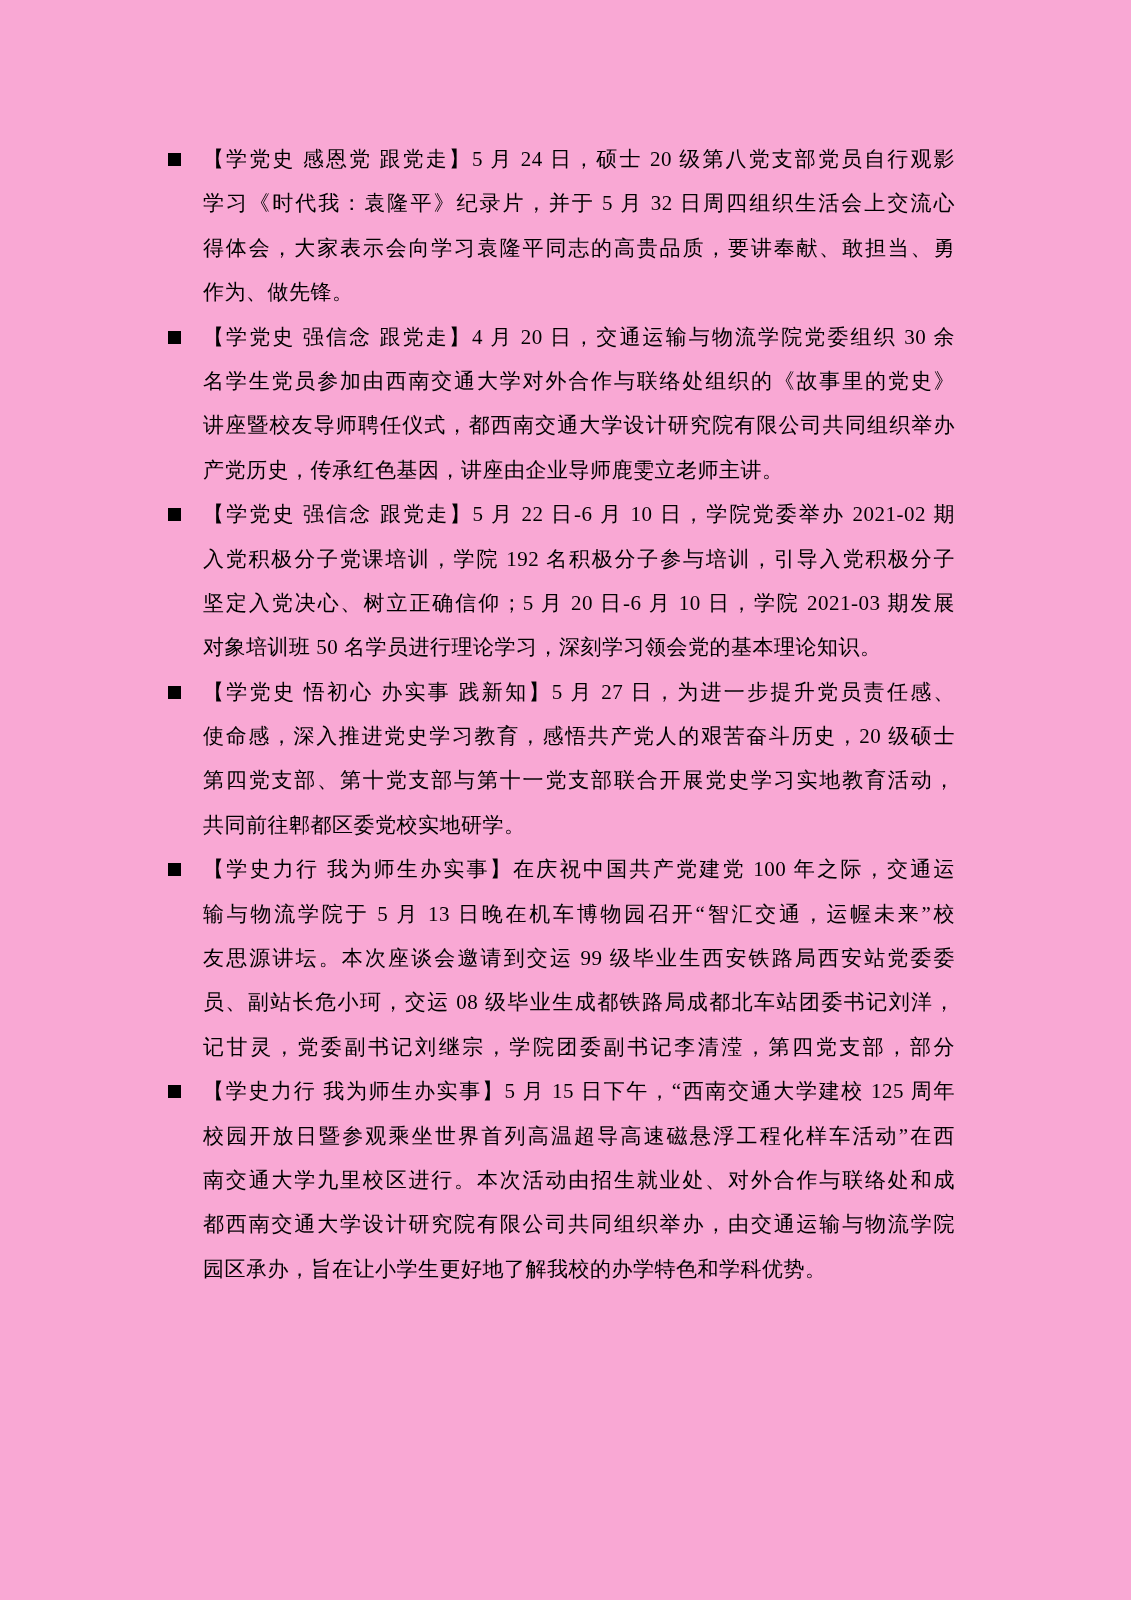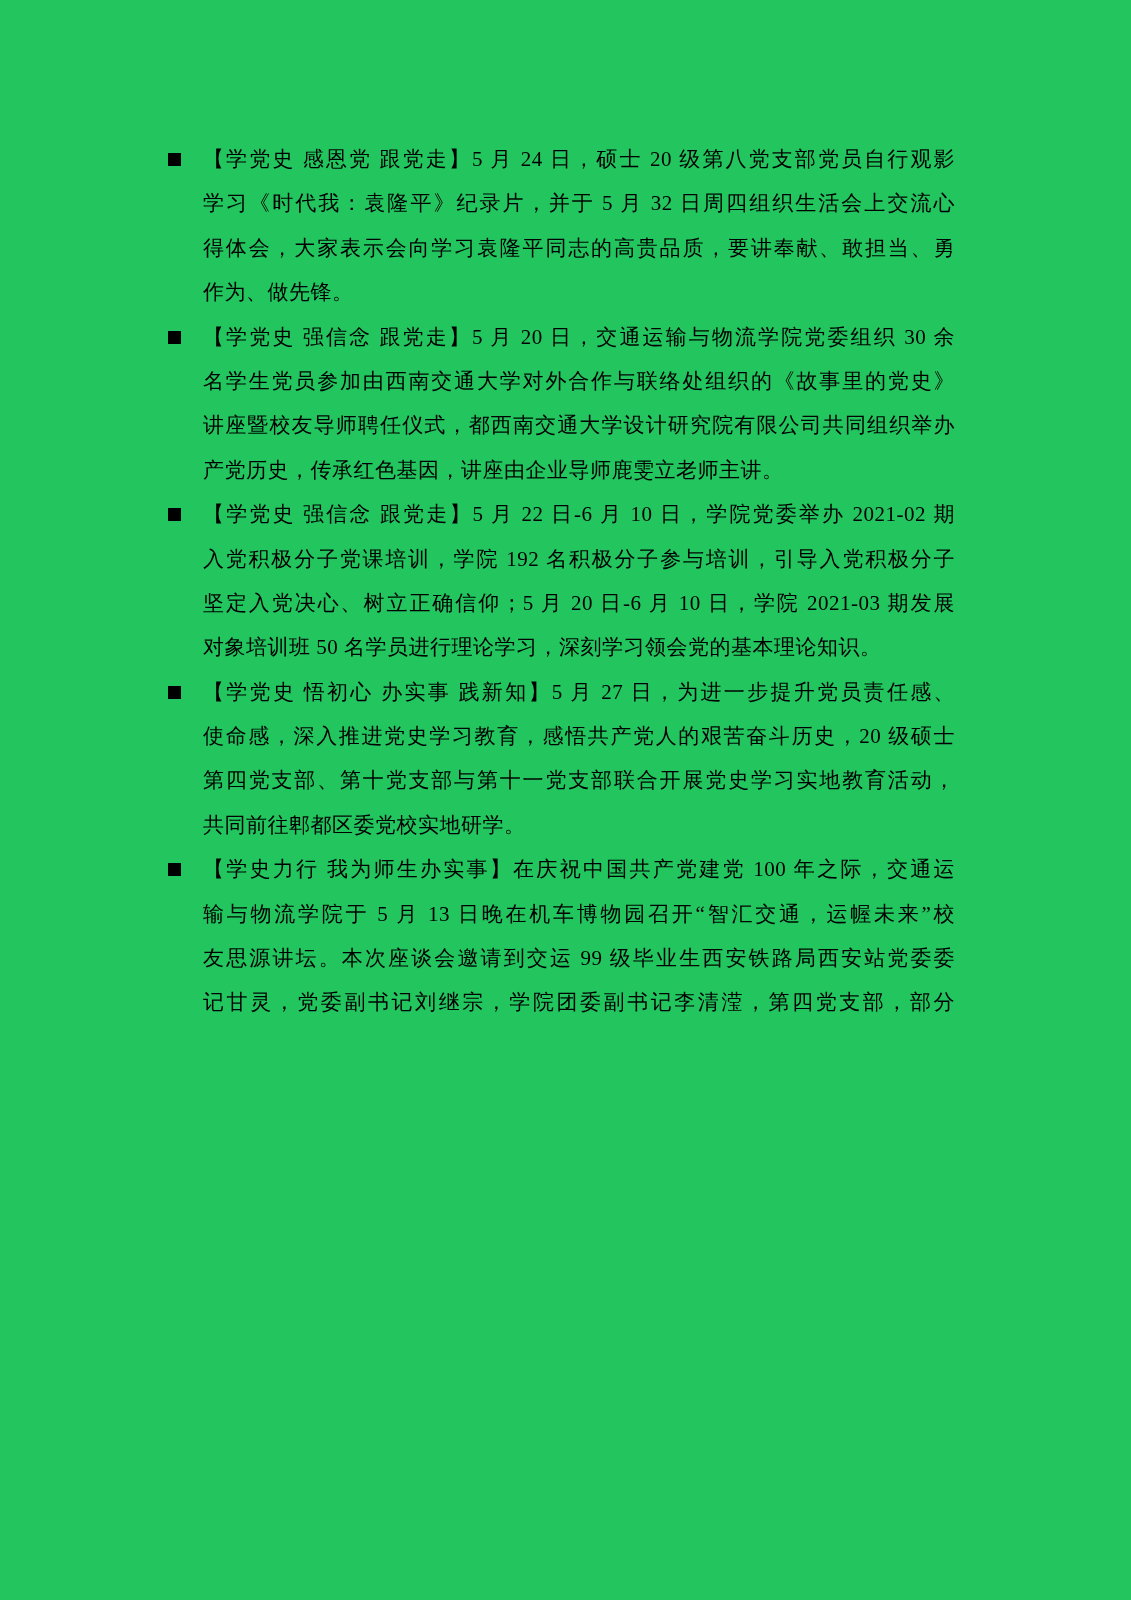--- a/index.html
+++ b/index.html
@@ -11,21 +11,21 @@
     height: 1600px;
     background: #ffffff;
     position: relative;
     font-family: "Liberation Serif", "DejaVu Serif", serif;
     color: #000000;
     overflow: hidden;
   }
   .page {
     position: absolute;
     inset: 0;
-    background: #22c55e;
+    background: #f9a8d4;
   }
   .content {
     position: absolute;
     left: 203px;
     top: 137px;
     width: 752px;
   }
   .bullet {
     position: relative;
   }
@@ -61,21 +61,21 @@
     <div class="bullet">
       <span class="marker"></span>
       <div class="line">【学党史 感恩党 跟党走】5 月 24 日，硕士 20 级第八党支部党员自行观影</div>
       <div class="line">学习《时代我：袁隆平》纪录片，并于 5 月 32 日周四组织生活会上交流心</div>
       <div class="line">得体会，大家表示会向学习袁隆平同志的高贵品质，要讲奉献、敢担当、勇</div>
       <div class="line last">作为、做先锋。</div>
     </div>
 
     <div class="bullet">
       <span class="marker"></span>
-      <div class="line">【学党史 强信念 跟党走】5 月 20 日，交通运输与物流学院党委组织 30 余</div>
+      <div class="line">【学党史 强信念 跟党走】4 月 20 日，交通运输与物流学院党委组织 30 余</div>
       <div class="line">名学生党员参加由西南交通大学对外合作与联络处组织的《故事里的党史》</div>
       <div class="line">讲座暨校友导师聘任仪式，都西南交通大学设计研究院有限公司共同组织举办</div>
       <div class="line last">产党历史，传承红色基因，讲座由企业导师鹿雯立老师主讲。</div>
     </div>
 
     <div class="bullet">
       <span class="marker"></span>
       <div class="line">【学党史 强信念 跟党走】5 月 22 日-6 月 10 日，学院党委举办 2021-02 期</div>
       <div class="line">入党积极分子党课培训，学院 192 名积极分子参与培训，引导入党积极分子</div>
       <div class="line">坚定入党决心、树立正确信仰；5 月 20 日-6 月 10 日，学院 2021-03 期发展</div>
@@ -88,18 +88,27 @@
       <div class="line">使命感，深入推进党史学习教育，感悟共产党人的艰苦奋斗历史，20 级硕士</div>
       <div class="line">第四党支部、第十党支部与第十一党支部联合开展党史学习实地教育活动，</div>
       <div class="line last">共同前往郫都区委党校实地研学。</div>
     </div>
 
     <div class="bullet">
       <span class="marker"></span>
       <div class="line">【学史力行 我为师生办实事】在庆祝中国共产党建党 100 年之际，交通运</div>
       <div class="line">输与物流学院于 5 月 13 日晚在机车博物园召开“智汇交通，运幄未来”校</div>
       <div class="line">友思源讲坛。本次座谈会邀请到交运 99 级毕业生西安铁路局西安站党委委</div>
+      <div class="line">员、副站长危小珂，交运 08 级毕业生成都铁路局成都北车站团委书记刘洋，</div>
       <div class="line">记甘灵，党委副书记刘继宗，学院团委副书记李清滢，第四党支部，部分</div>
     </div>
 
+    <div class="bullet">
+      <span class="marker"></span>
+      <div class="line">【学史力行 我为师生办实事】5 月 15 日下午，“西南交通大学建校 125 周年</div>
+      <div class="line">校园开放日暨参观乘坐世界首列高温超导高速磁悬浮工程化样车活动”在西</div>
+      <div class="line">南交通大学九里校区进行。本次活动由招生就业处、对外合作与联络处和成</div>
+      <div class="line">都西南交通大学设计研究院有限公司共同组织举办，由交通运输与物流学院</div>
+      <div class="line last">园区承办，旨在让小学生更好地了解我校的办学特色和学科优势。</div>
+    </div>
 
   </div>
 </div>
 
 </body></html>

